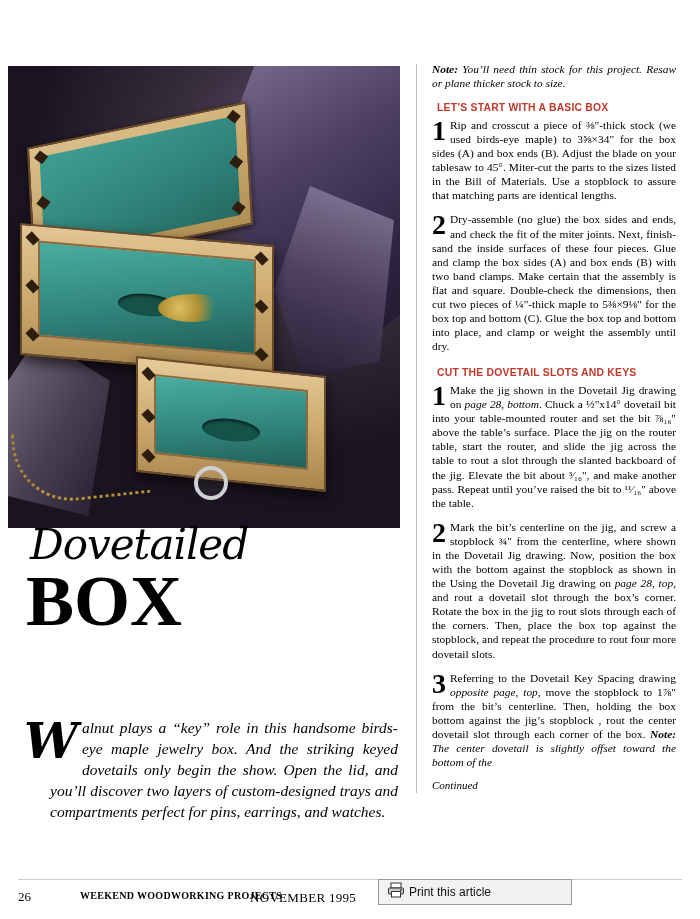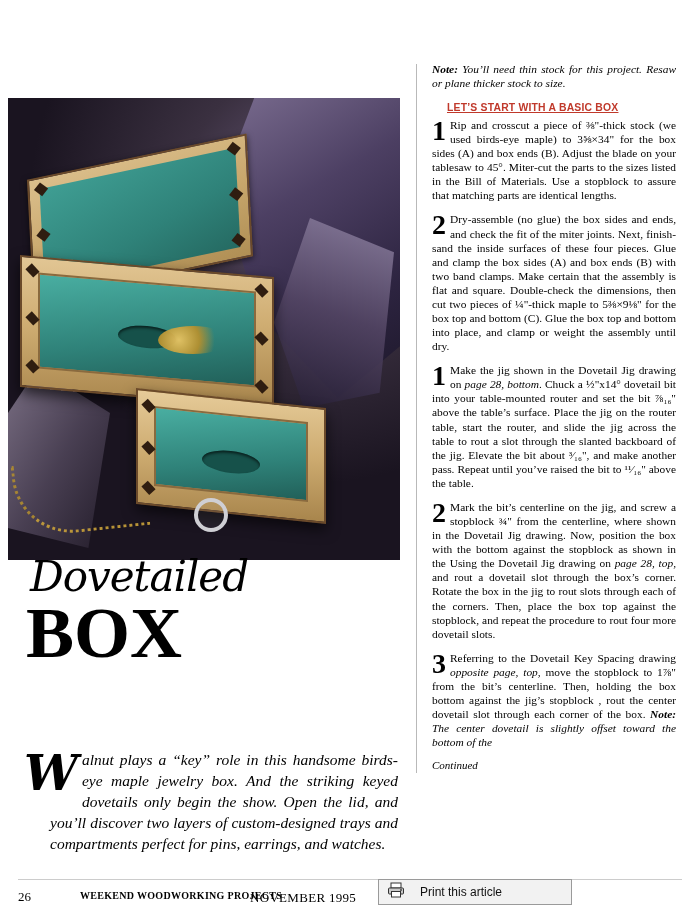--- a/index.html
+++ b/index.html
@@ -16,21 +16,20 @@
     overflow: hidden;
   }
 
   
   #left-column {
     position: absolute;
     left: 0;
     top: 0;
     width: 408px;
     height: 806px;
-    margin-top: 32px;
   }
 
   
   #photo {
     position: absolute;
     left: 8px;
     top: 66px;
     width: 392px;
     height: 462px;
     overflow: hidden;
@@ -259,22 +258,21 @@
   .note-lead .lbl {
     font-weight: 700;
     font-style: italic;
   }
   .sec-head {
     color: #c0392b;
     font-family: "Liberation Sans", sans-serif;
     font-weight: 700;
     font-size: 10.4px;
     letter-spacing: .2px;
-    margin: 0 0 3px 15px;
-    text-decoration: underline;
+    margin: 0 0 3px 5px;
   }
   .sec-head.second {
     margin-top: 14px;
   }
   .step {
     position: relative;
     margin: 0 0 10px 0;
     min-height: 18px;
   }
   .step .num {
@@ -340,21 +338,21 @@
   #print-widget {
     position: absolute;
     left: 378px;
     top: 6px;
     width: 194px;
     height: 26px;
     border: 1px solid #9a9a9a;
     background: #f2f2f2;
     display: flex;
     align-items: center;
-    gap: 15px;
+    gap: 4px;
     padding: 0 8px;
     box-sizing: border-box;
   }
   #print-widget .label {
     font-family: "Liberation Sans", sans-serif;
     font-size: 12px;
     color: #111;
   }
   .printer-icon { flex: 0 0 auto; }
 </style>
@@ -437,20 +435,21 @@
   <div class="step">
     <span class="num">1</span>
     <p>Rip and crosscut a piece of ⅜"-thick stock (we used birds-eye maple) to 3⅝×34" for the box sides (A) and box ends (B). Adjust the blade on your tablesaw to 45°. Miter-cut the parts to the sizes listed in the Bill of Materials. Use a stopblock to assure that matching parts are identical lengths.</p>
   </div>
 
   <div class="step">
     <span class="num">2</span>
     <p>Dry-assemble (no glue) the box sides and ends, and check the fit of the miter joints. Next, finish-sand the inside surfaces of these four pieces. Glue and clamp the box sides (A) and box ends (B) with two band clamps. Make certain that the assembly is flat and square. Double-check the dimensions, then cut two pieces of ¼"-thick maple to 5⅜×9⅛" for the box top and bottom (C). Glue the box top and bottom into place, and clamp or weight the assembly until dry.</p>
   </div>
 
+  <div class="sec-head second">CUT THE DOVETAIL SLOTS AND KEYS</div>
 
   <div class="step">
     <span class="num">1</span>
     <p><span>Make the jig shown in the Dovetail Jig drawing on </span><span class="em">page 28, bottom</span><span>. Chuck a ½"x14° dovetail bit into your table-mounted router and set the bit ⅞₁₆" above the table’s surface. Place the jig on the router table, start the router, and slide the jig across the table to rout a slot through the slanted backboard of the jig. Elevate the bit about ³⁄₁₆", and make another pass. Repeat until you’ve raised the bit to ¹¹⁄₁₆" above the table.</span></p>
   </div>
 
   <div class="step">
     <span class="num">2</span>
     <p><span>Mark the bit’s centerline on the jig, and screw a stopblock ¾" from the centerline, where shown in the Dovetail Jig drawing. Now, position the box with the bottom against the stopblock as shown in the Using the Dovetail Jig drawing on </span><span class="em">page 28, top</span><span>, and rout a dovetail slot through the box’s corner. Rotate the box in the jig to rout slots through each of the corners. Then, place the box top against the stopblock, and repeat the procedure to rout four more dovetail slots.</span></p>
   </div>

